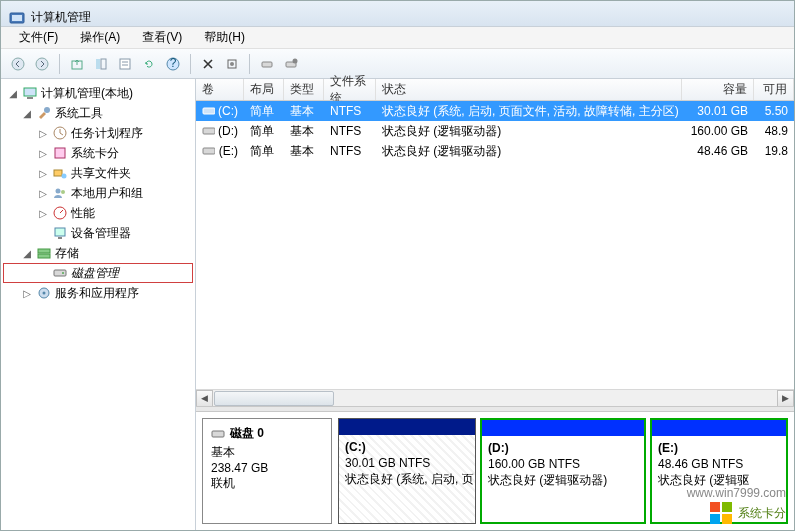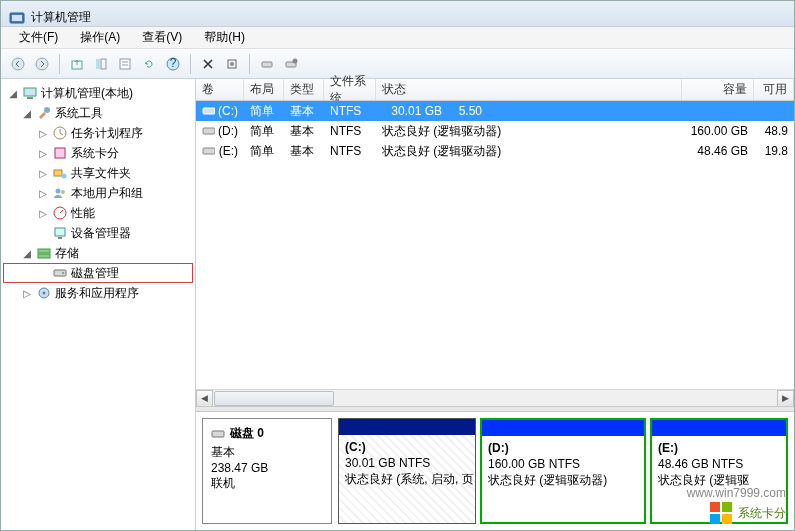--- a/index.html
+++ b/index.html
@@ -12,21 +12,21 @@
 .toolbar { height:30px; background:linear-gradient(#fafcfe,#eaf0f6); display:flex; align-items:center; padding:0 6px; border-bottom:1px solid #c8d0d8; gap:2px; }
 .tbtn { width:22px; height:22px; display:flex; align-items:center; justify-content:center; border:1px solid transparent; border-radius:2px; }
 .sep { width:1px; height:20px; background:#c0c8d0; margin:0 4px; }
 .body { flex:1; display:flex; min-height:0; }
 .tree { width:195px; border-right:1px solid #c8d0d8; padding:4px 2px; overflow:auto; background:#fff; }
 .tree-row { display:flex; align-items:center; height:20px; padding-left:4px; white-space:nowrap; }
 .tree-row .tw { width:12px; display:inline-flex; justify-content:center; color:#666; font-size:10px; }
 .tree-row .ic { width:16px; height:16px; margin:0 3px; display:inline-flex; align-items:center; justify-content:center; }
 .indent1 { padding-left:18px; }
 .indent2 { padding-left:34px; }
-.tree-row.boxed { outline:1px solid #d04040; outline-offset:-1px; }
+.tree-row.boxed { outline:1px solid #d04040; outline-offset:-1px;font-style:italic; }
 .right { flex:1; display:flex; flex-direction:column; min-width:0; }
 .grid-wrap { flex:1; display:flex; flex-direction:column; min-height:0; }
 .grid-head { display:flex; height:22px; background:linear-gradient(#fdfdfe,#eef2f6); border-bottom:1px solid #d0d0d0; }
 .gh { border-right:1px solid #e0e0e0; display:flex; align-items:center; padding:0 6px; color:#333; }
 .grid-rows { flex:1; overflow:auto; }
 .grow { display:flex; height:20px; align-items:center; }
 .grow.sel { background:#3399ff; color:#fff; }
 .gc { padding:0 6px; display:flex; align-items:center; overflow:hidden; white-space:nowrap; }
 .c-vol{width:48px} .c-lay{width:40px} .c-typ{width:40px} .c-fs{width:52px} .c-st{flex:1} .c-cap{width:72px; justify-content:flex-end} .c-free{width:40px; justify-content:flex-end}
 .hsb { height:17px; background:#f0f0f0; border-top:1px solid #d8d8d8; display:flex; align-items:center; }
@@ -272,20 +272,21 @@
           <div class="gh c-free">可用</div>
         </div>
         <div class="grid-rows">
           <div class="grow sel">
             <div class="gc c-vol"><svg width="14" height="12">
                   <rect x="1" y="3" width="12" height="6" rx="1" fill="#cfe3f8" stroke="#fff"></rect>
                 </svg>&nbsp;<span>(C:)</span></div>
             <div class="gc c-lay">简单</div>
             <div class="gc c-typ">基本</div>
             <div class="gc c-fs">NTFS</div>
+            <div class="gc c-st">状态良好 (系统, 启动, 页面文件, 活动, 故障转储, 主分区)</div>
             <div class="gc c-cap">30.01 GB</div>
             <div class="gc c-free">5.50</div>
           </div>
           <div class="grow">
             <div class="gc c-vol"><svg width="14" height="12">
                   <rect x="1" y="3" width="12" height="6" rx="1" fill="#d8d8d8" stroke="#888"></rect>
                 </svg>&nbsp;<span>(D:)</span></div>
             <div class="gc c-lay">简单</div>
             <div class="gc c-typ">基本</div>
             <div class="gc c-fs">NTFS</div>

